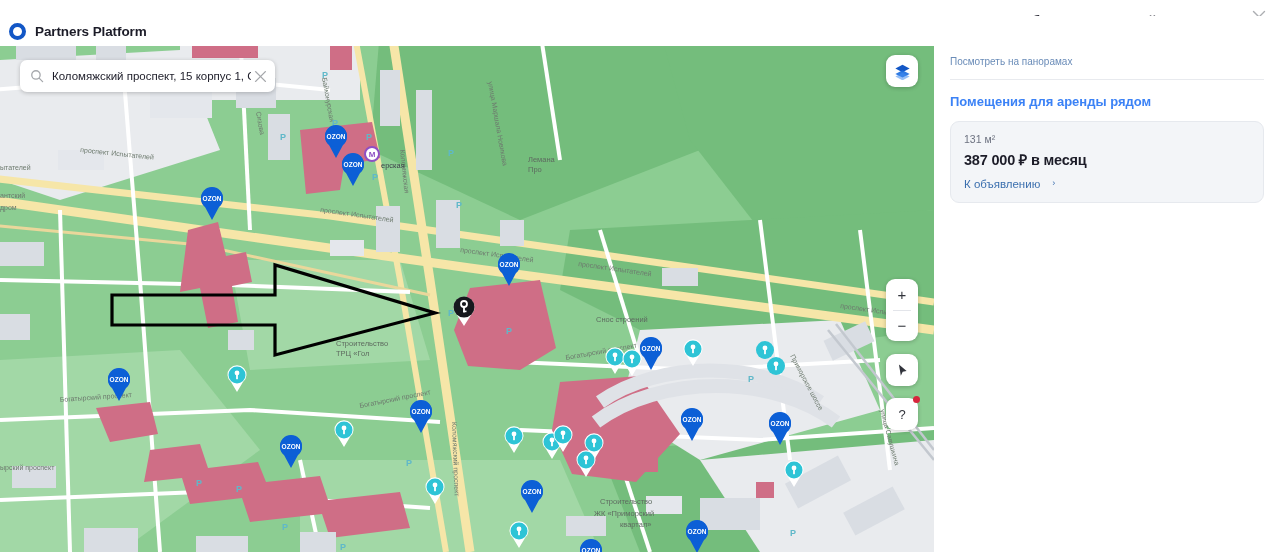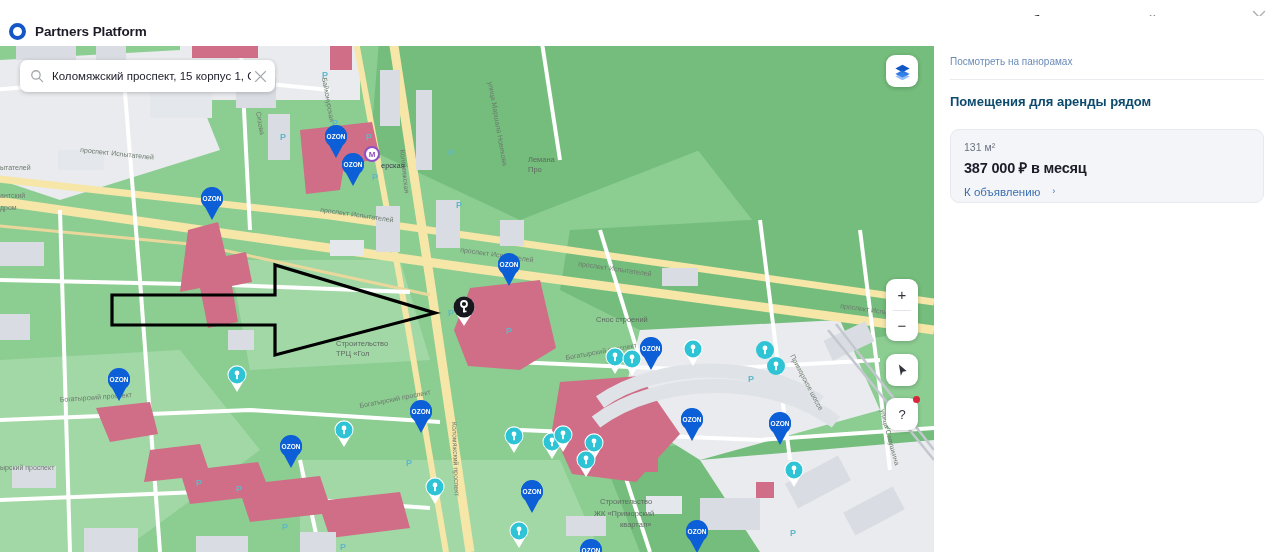--- a/index.html
+++ b/index.html
@@ -72,24 +72,24 @@
     position:absolute; top:10px; right:14px; width:14px; height:14px; cursor:pointer; opacity:.45;
   }
   .sb-title {
     font-size:13.5px; font-weight:bold; color:#1c1c28; line-height:1.35;
     padding-right:30px; padding-top:6px; letter-spacing:-0.1px;
   }
   .sb-pano {
     margin-top:8px; font-size:10px; color:#6a8cb8; cursor:pointer;
   }
   .sb-rule { margin-top:12px; height:1px; background:#e8eaee; }
-  .sb-sec { margin-top:14px; font-size:13px; font-weight:bold; color:#0c4a6e; }
+  .sb-sec { margin-top:14px; font-size:13px; font-weight:bold; color:#3b82f6; }
   .card {
-    margin-top:20px; background:#f3f5f8; border:1px solid #e6e9ee;
-    border-radius:9px; padding:11px 13px 4px 13px;
+    margin-top:12px; background:#f3f5f8; border:1px solid #e6e9ee;
+    border-radius:9px; padding:11px 13px 12px 13px;
   }
   .card-area { font-size:10.5px; color:#6d7280; }
   .card-price { margin-top:4px; font-size:14.5px; font-weight:bold; color:#1c1c28; letter-spacing:-0.2px;}
   .card-link {
     margin-top:9px; font-size:11.5px; color:#3b6fae; cursor:pointer; display:flex; gap:12px;
   }
   .chev { font-size:9px; }
 </style>
 </head>
 <body>

